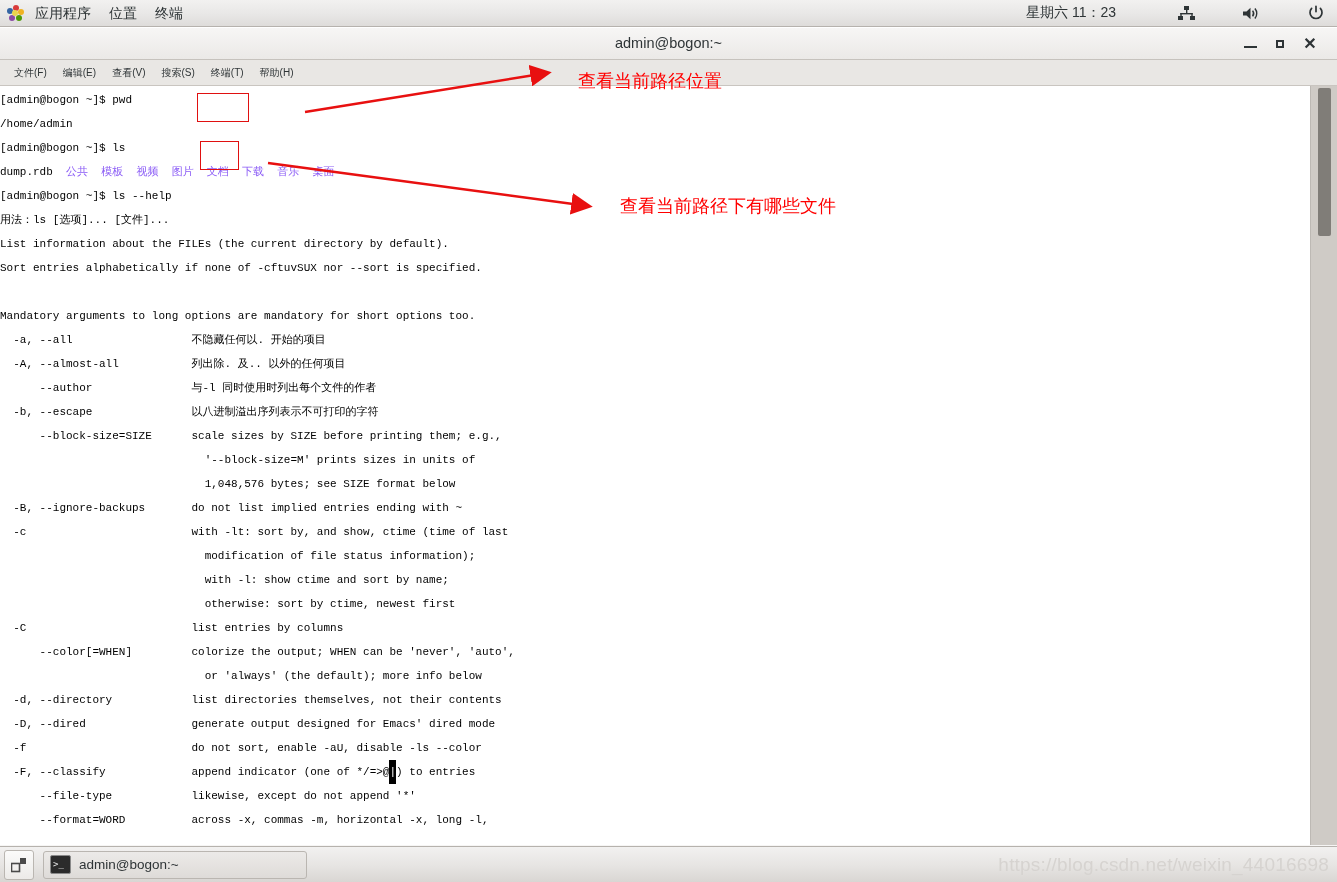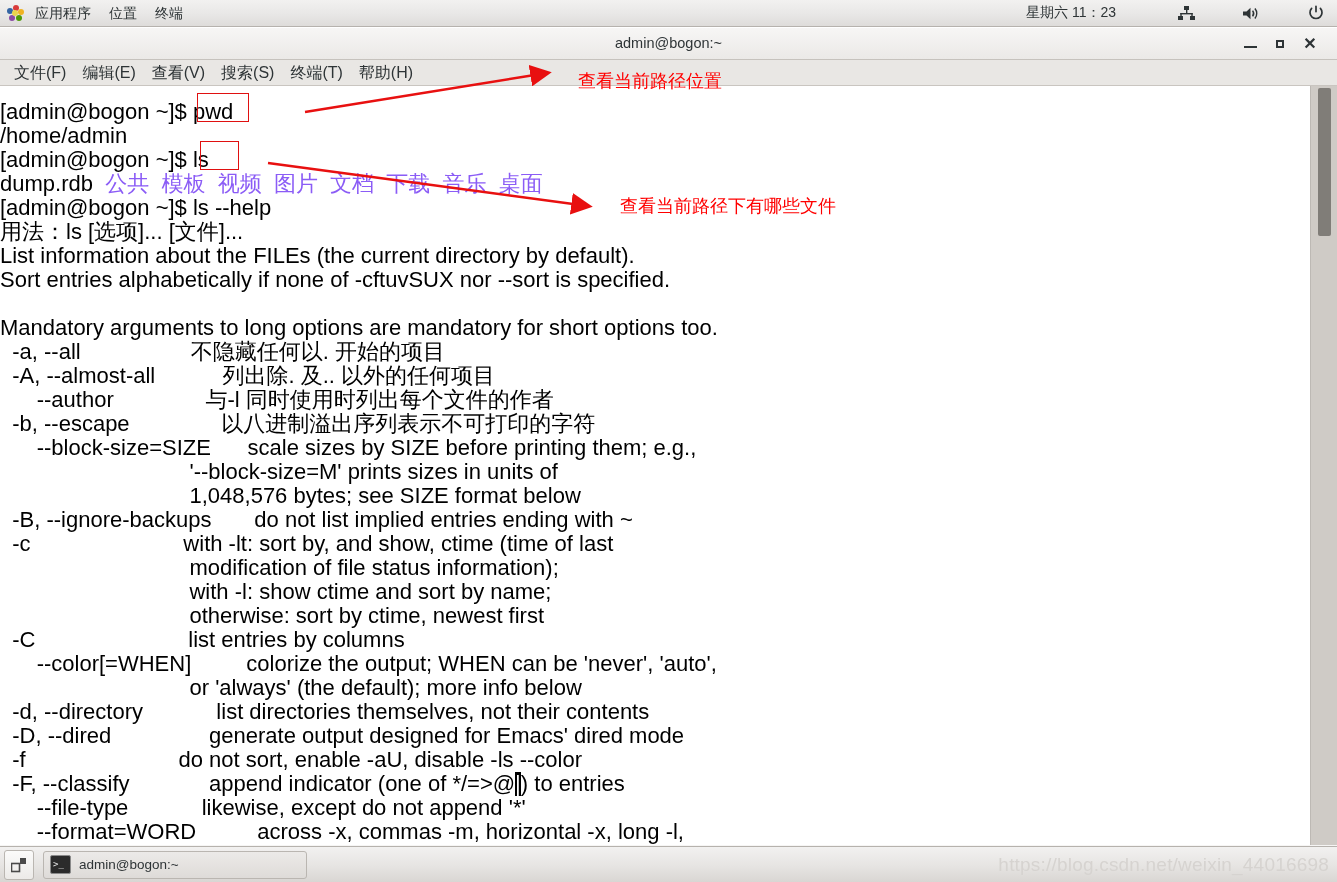--- a/index.html
+++ b/index.html
@@ -140,40 +140,40 @@
   #menubar {
     height: 26px;
     background: #e9e7e4;
     border-bottom: 1px solid #c9c5c0;
     display: flex;
     align-items: center;
     padding-left: 6px;
     box-sizing: border-box;
   }
   .menu-item {
-    font-size: 16px;
+    font-size: 10px;
     color: #2e3436;
     padding: 0 8px;
     line-height: 25px;
     white-space: nowrap;
   }
 
   
   #term-area {
     position: relative;
     height: 759px;
     background: #ffffff;
     overflow: hidden;
   }
   #term-text {
     position: absolute;
-    left: 0; top: 12px;
+    left: 0; top: 0;
     padding: 2px 0 0 0;
-    font-family: Liberation Sans, sans-serif;
-    font-size: 22px;
+    font-family: Liberation Mono, monospace;
+    font-size: 11px;
     line-height: 24px;
     color: #000000;
     white-space: pre;
     letter-spacing: 0px;
   }
   .tline { height: 24px; white-space: pre; }
   .dir { color: #8b5cf6; }
   .cursorblk {
     display: inline-block;
     background: #000;

